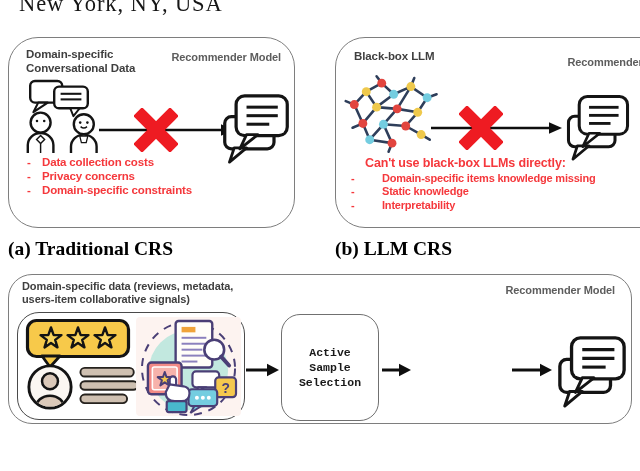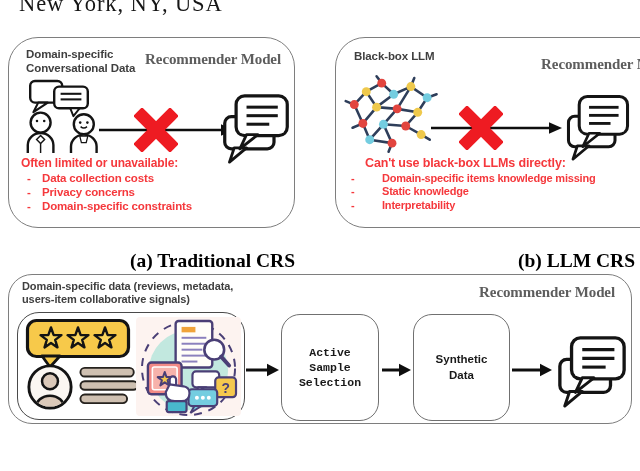--- a/index.html
+++ b/index.html
@@ -8,37 +8,37 @@
   #canvas{position:absolute;left:0;top:0;width:640px;height:471px;background:#fff;}
   #affil{position:absolute;left:19px;top:-9px;font-family:"Liberation Serif",serif;
          font-size:22.5px;color:#161616;letter-spacing:0.9px;white-space:nowrap;}
   .panel{position:absolute;background:#fff;border:1.6px solid #7e7e7e;
          border-radius:30px;box-sizing:border-box;}
   #panelA{left:8px;top:37px;width:287px;height:191px;}
   #panelB{left:335px;top:37px;width:356px;height:191px;}
   #panelC{left:8px;top:274px;width:624px;height:150px;border-radius:24px;}
   .ptitle{position:absolute;font-size:11.5px;font-weight:bold;color:#3f3f3f;
           line-height:1.22;white-space:pre-line;letter-spacing:-0.1px;}
-  .model{position:absolute;font-size:15px;font-weight:bold;color:#5d5d5d;
-         letter-spacing:-0.1px;white-space:nowrap;font-family:Liberation Serif, serif;}
+  .model{position:absolute;font-size:11px;font-weight:bold;color:#5d5d5d;
+         letter-spacing:-0.1px;white-space:nowrap;}
   .icon{position:absolute;}
   .arrow{position:absolute;}
   .arrow line{stroke:#0e0e0e;stroke-width:2.6;}
   .arrow polygon{fill:#0e0e0e;}
   .warn{position:absolute;color:#f5383c;font-weight:bold;letter-spacing:-0.15px;}
   .warn .wh{font-size:12px;margin:0 0 2px 0;}
   .warn .wi{position:relative;font-size:11.5px;line-height:13.8px;padding-left:21px;}
   .warn .dash{position:absolute;left:6px;}
   #warnA{left:12px;top:118px;width:230px;}
   #warnB{left:14px;top:118px;width:280px;}
   #warnB .wh{font-size:12.5px;margin-left:15px;}
   #warnB .wi{font-size:11px;line-height:13.4px;padding-left:32px;letter-spacing:-0.2px;}
   #warnB .dash{left:1px;}
   .caption{position:absolute;font-family:"Liberation Serif",serif;font-weight:bold;
-           font-size:19.5px;color:#000;text-align:right;margin-top:12px;}
+           font-size:19.5px;color:#000;text-align:left;}
   #capA{left:8px;top:238px;width:287px;}
   #capB{left:335px;top:238px;width:300px;}
   #capC{left:2px;top:442px;width:636px;}
   .databox{position:absolute;left:8px;top:37px;width:228px;height:108px;
            border:1.8px solid #4a4a4a;border-radius:22px;box-sizing:border-box;background:#fff;}
   .stepbox{position:absolute;background:#fff;border:1.5px solid #707070;border-radius:19px;
            box-sizing:border-box;display:flex;align-items:center;justify-content:center;
            text-align:center;font-size:11.5px;font-weight:bold;color:#1a1a1a;
            line-height:1.32;white-space:pre-line;}
   #stepActive{left:272px;top:39px;width:98px;height:107px;font-family:Liberation Mono, monospace;}
@@ -130,21 +130,20 @@
       <line x1="0" y1="9" x2="123" y2="9"></line>
         <polygon points="122,3.2 135,9 122,14.8"></polygon>
     </svg>
     <svg class="icon" style="left:125px;top:70px;width:44px;height:44px" viewBox="0 0 44 44">
         <use href="#redx"></use>
       </svg>
     <svg class="icon" style="left:210px;top:54px;width:74px;height:72px" viewBox="0 0 78 76">
         <use href="#chatic"></use>
       </svg>
     <div class="warn" id="warnA">
-      <div class="wh">Often limited or unavailable:</div>
       <div class="wi"><span class="dash">-</span><span>Data collection costs</span></div>
       <div class="wi"><span class="dash">-</span><span>Privacy concerns</span></div>
       <div class="wi"><span class="dash">-</span><span>Domain-specific constraints</span></div>
     </div>
   </div>
   <div class="caption" id="capA">(a) Traditional CRS</div>
 
   <div class="panel" id="panelB">
     <div class="ptitle" style="left:18px;top:11px">Black-box LLM</div>
     <div class="model" style="right:13px;top:18px">Recommender Model</div>
@@ -232,22 +231,20 @@
       <line x1="0" y1="10" x2="22" y2="10" style="stroke-width:3"></line>
         <polygon points="21,3.8 33,10 21,16.2"></polygon>
     </svg>
     <div class="stepbox" id="stepActive">Active
 Sample
 Selection</div>
     <svg class="arrow" style="left:373px;top:85px;width:30px;height:20px" viewBox="0 0 30 20">
       <line x1="0" y1="10" x2="18" y2="10" style="stroke-width:3"></line>
         <polygon points="17,3.8 29,10 17,16.2"></polygon>
     </svg>
-    <div class="stepbox" id="stepSynth">Synthetic
-Data</div>
     <svg class="arrow" style="left:503px;top:85px;width:41px;height:20px" viewBox="0 0 41 20">
       <line x1="0" y1="10" x2="29" y2="10" style="stroke-width:3"></line>
         <polygon points="28,3.8 40,10 28,16.2"></polygon>
     </svg>
     <svg class="icon" style="left:545px;top:59px;width:76px;height:74px" viewBox="0 0 78 76">
         <use href="#chatic"></use>
       </svg>
   </div>
 
 </div>

